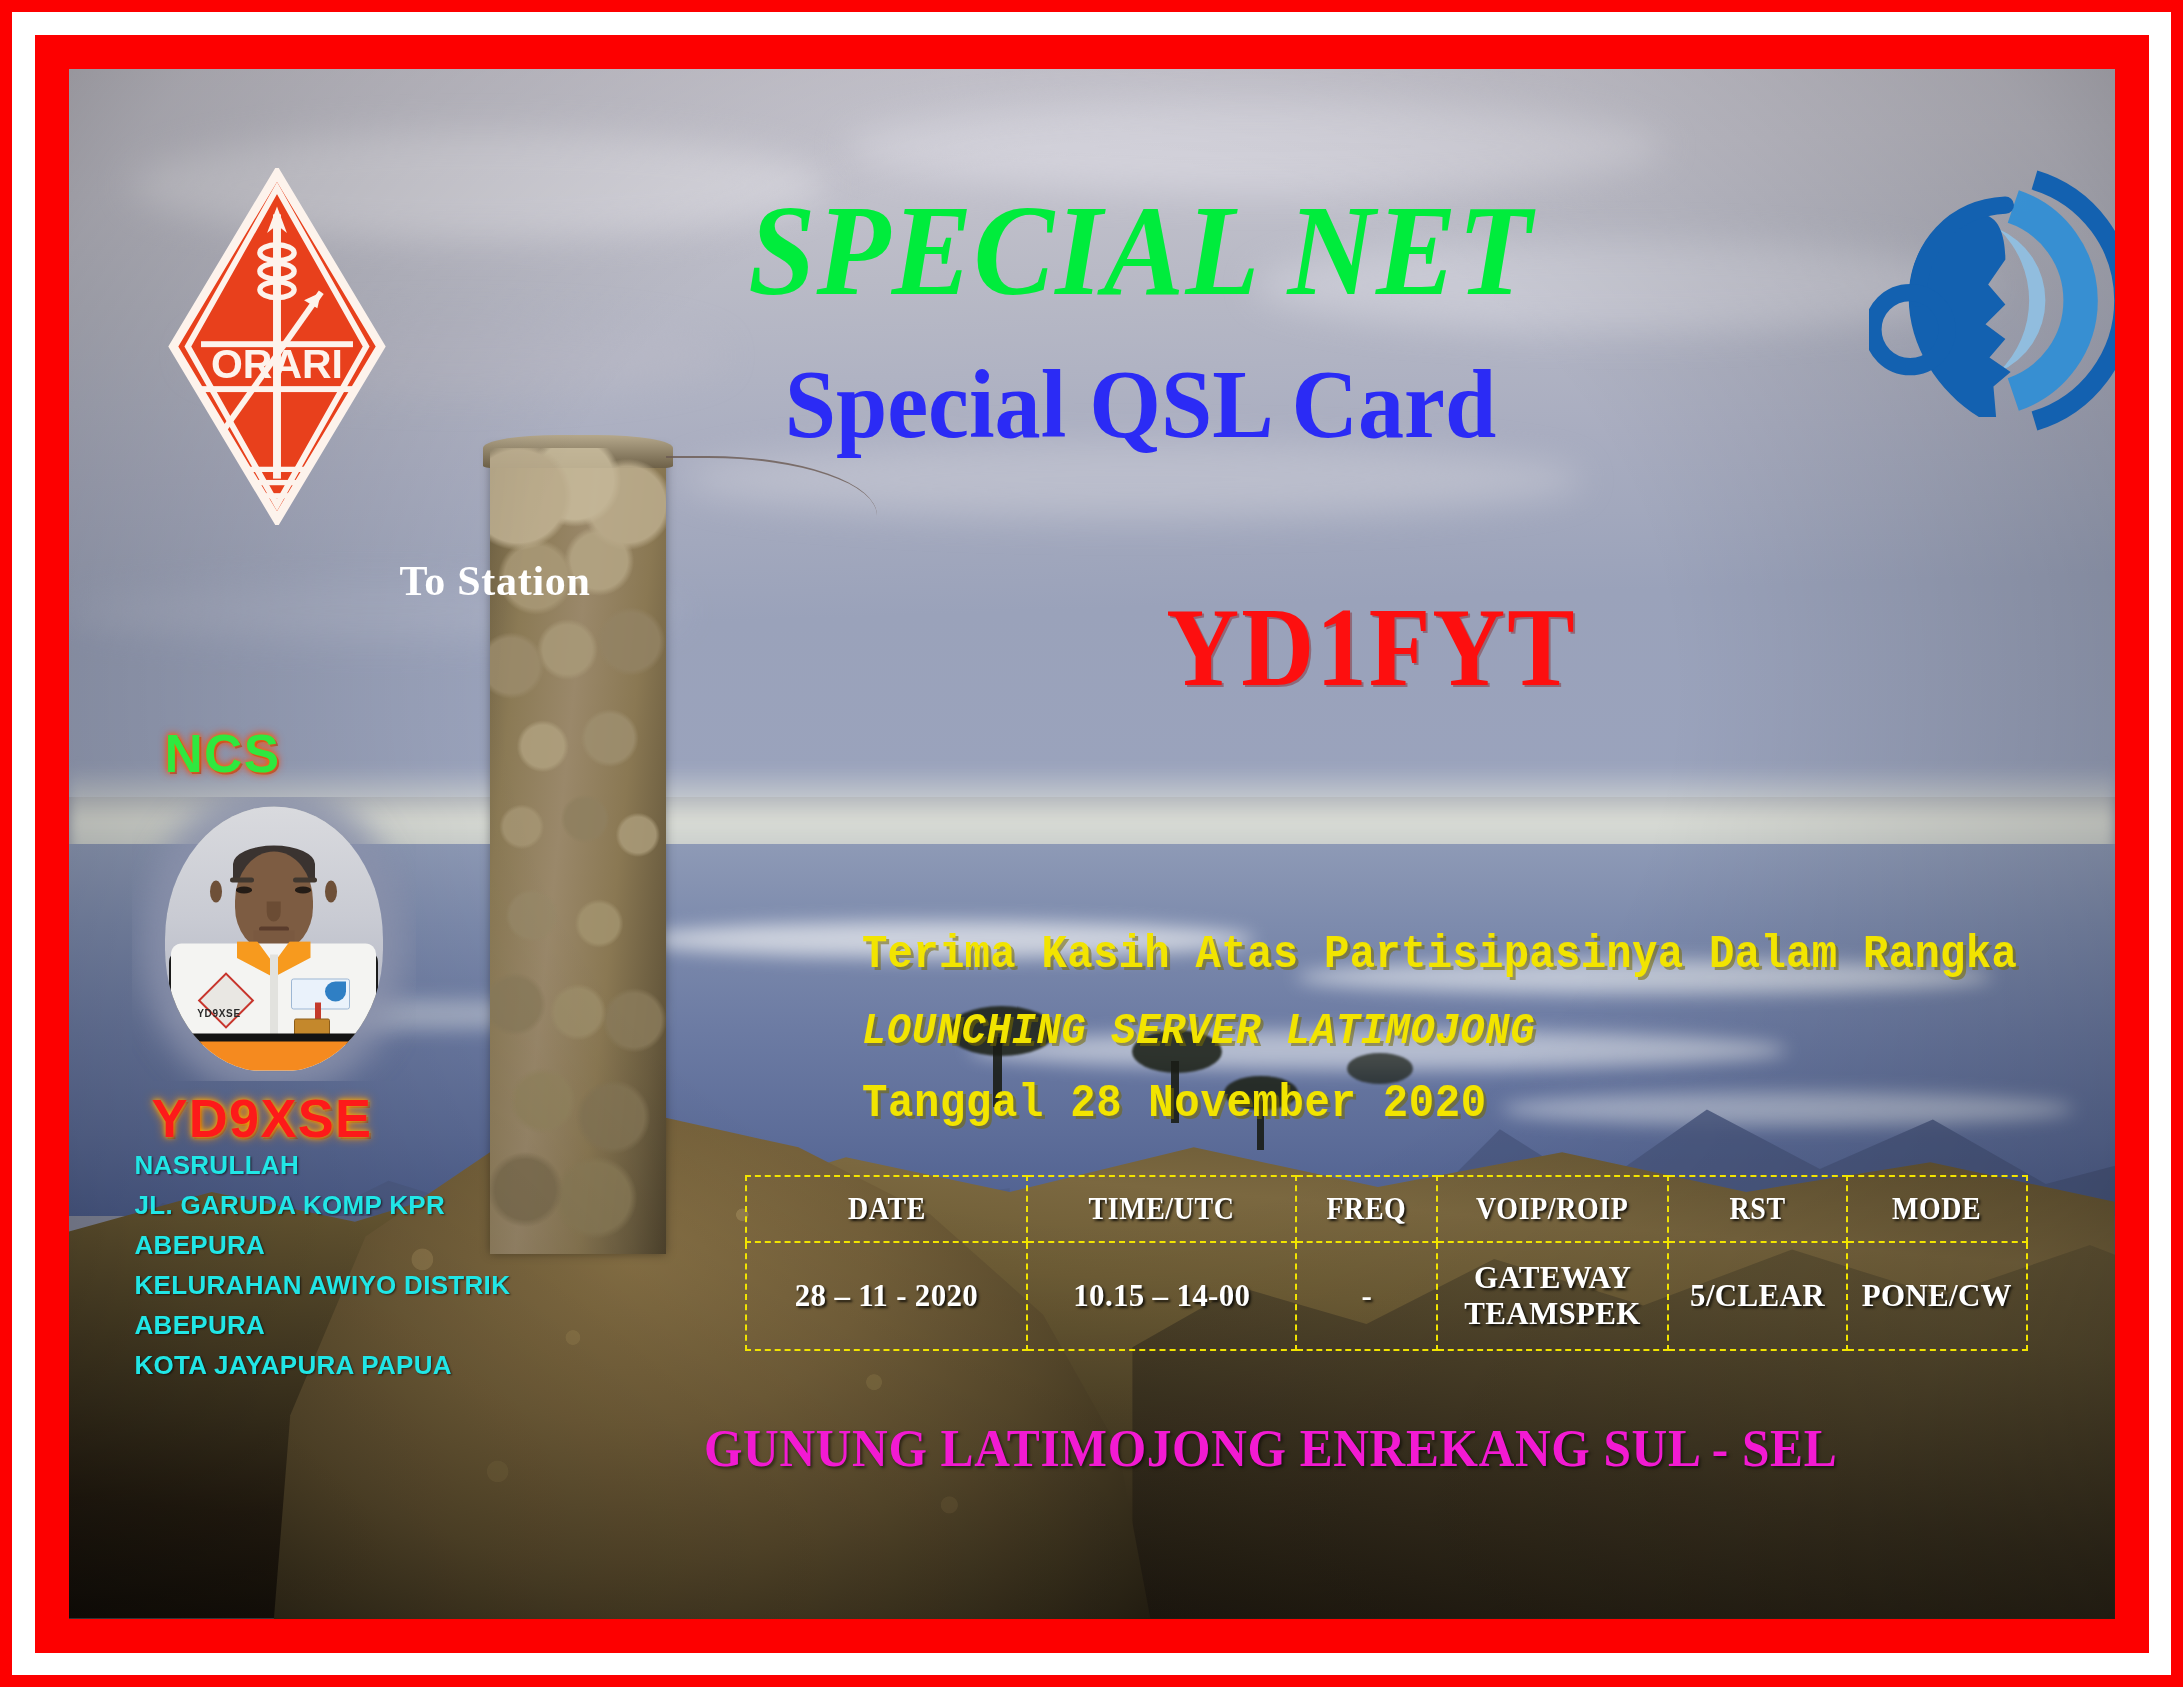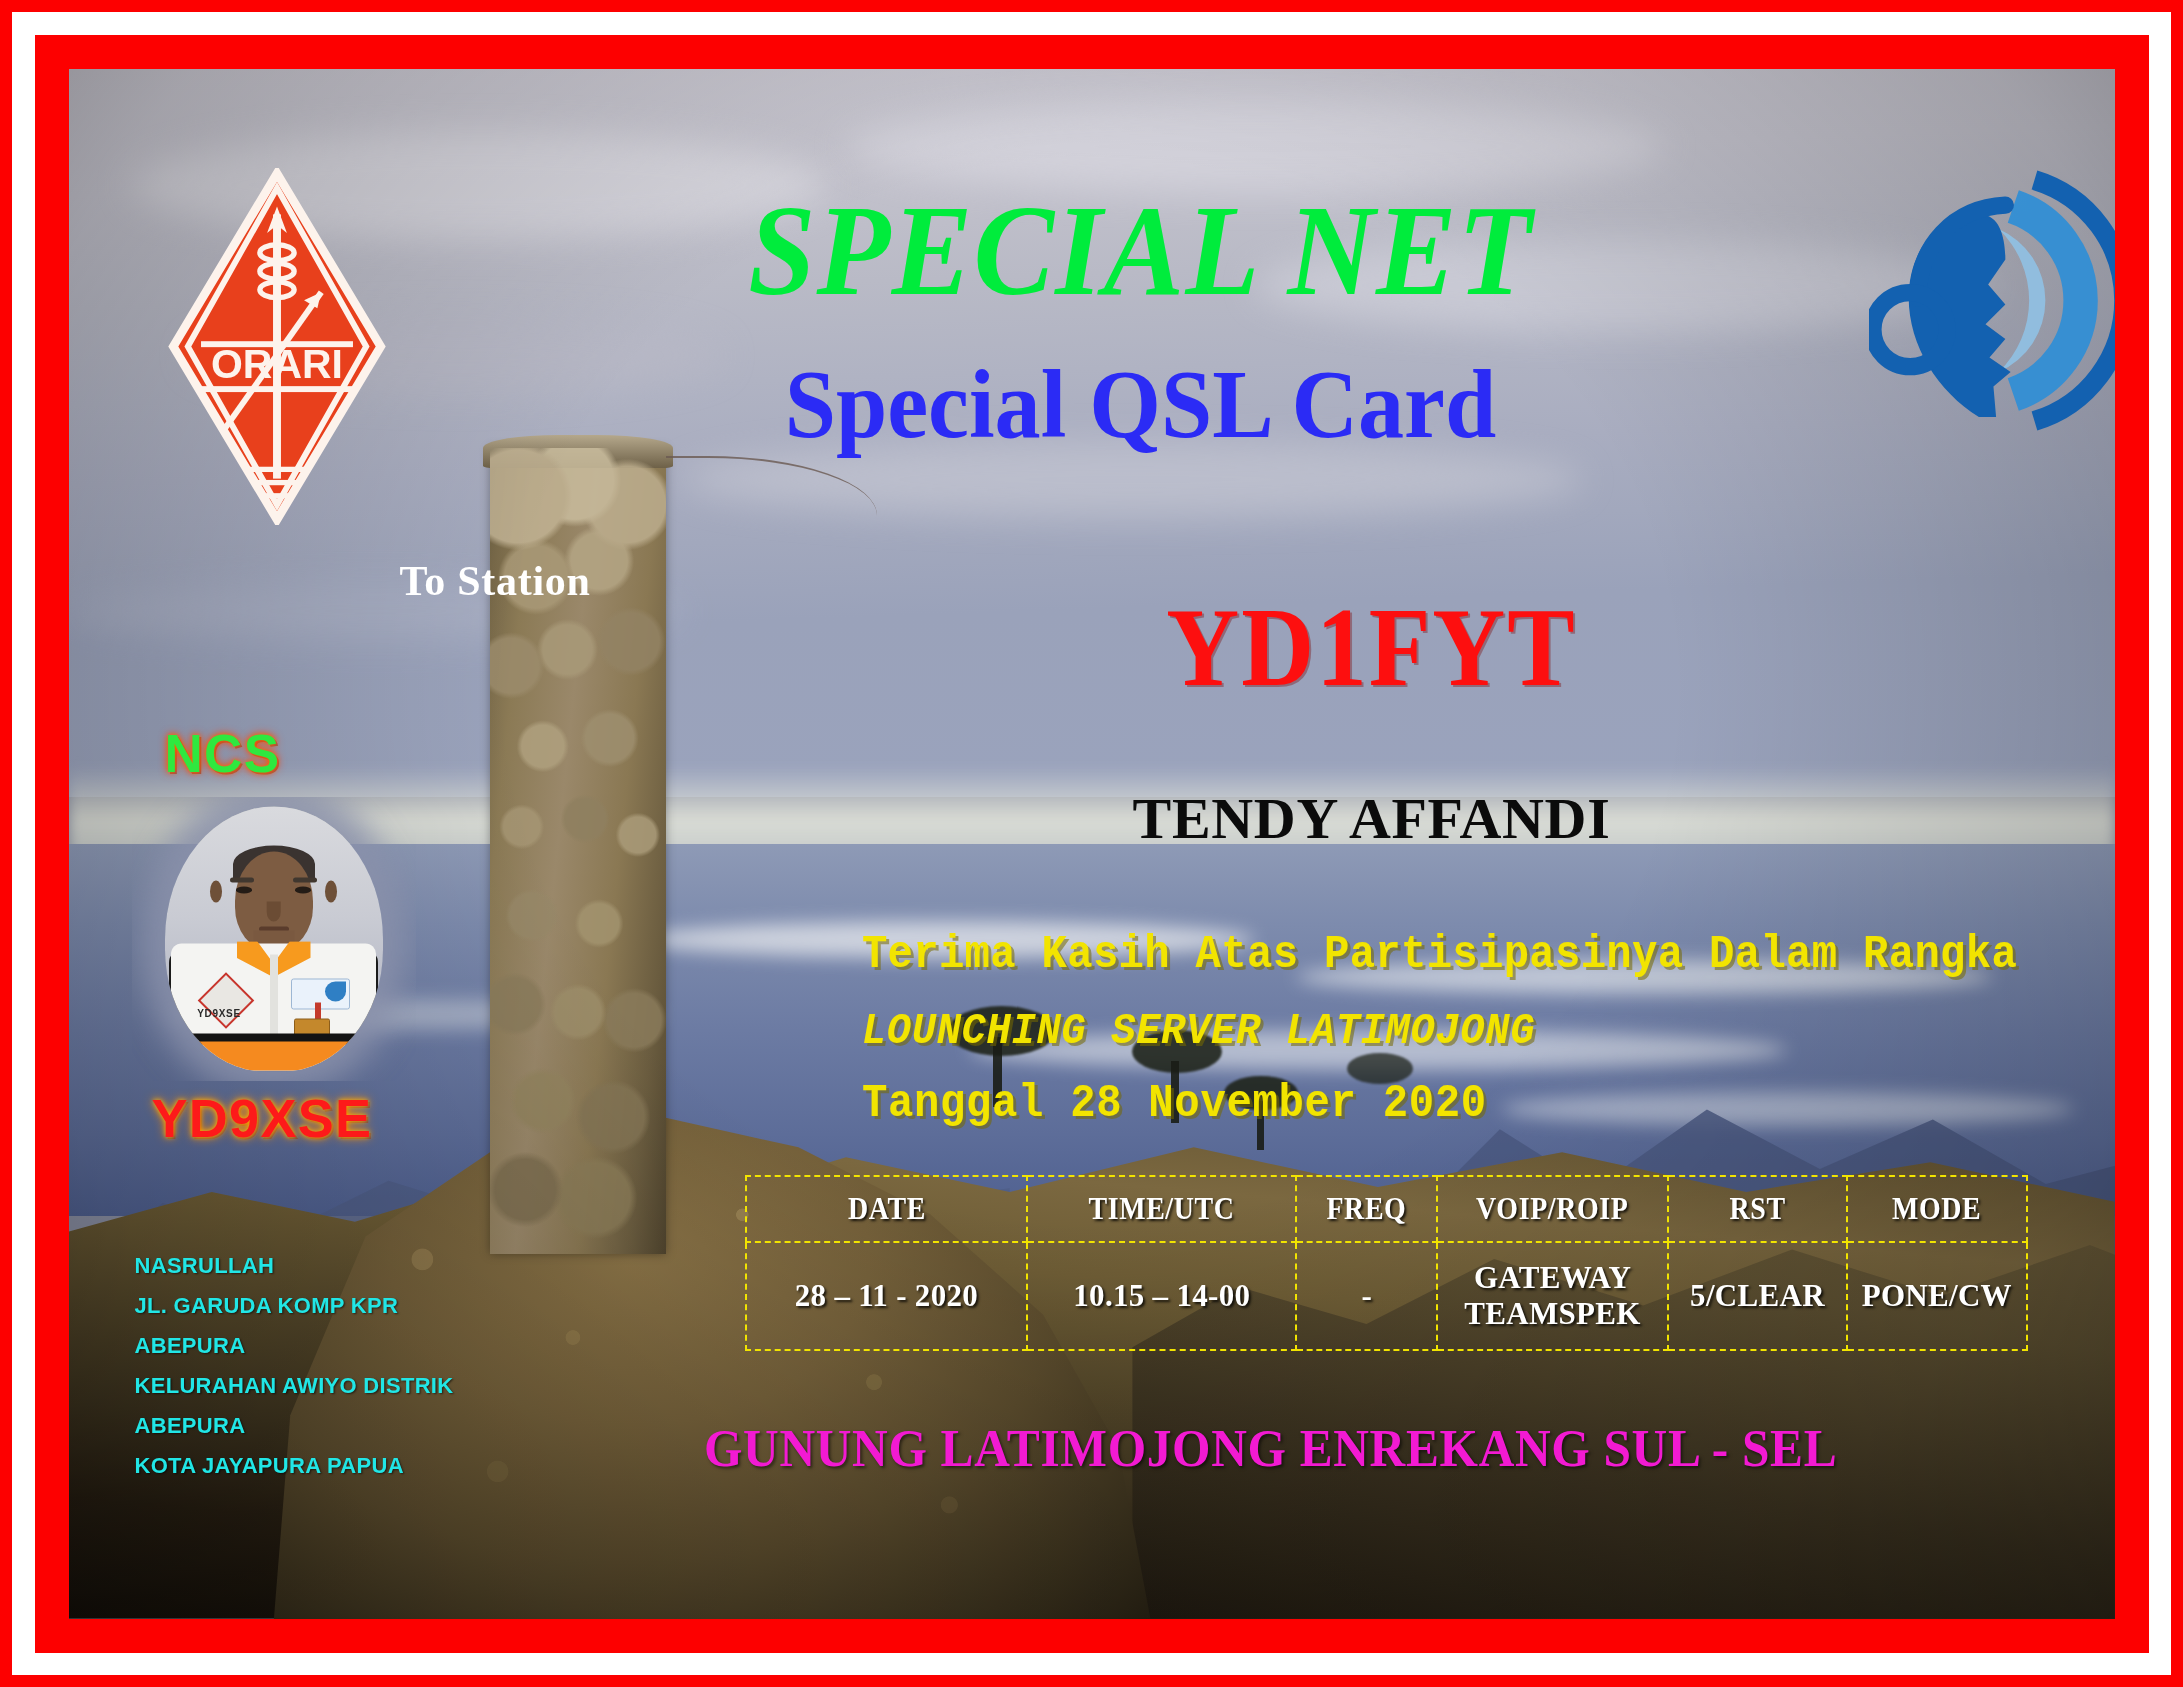--- a/index.html
+++ b/index.html
@@ -199,23 +199,23 @@
     background:#c4882c;border:1.3px solid #8c5d1a;border-radius:2px;}
   .op-lanyard{position:absolute;right:28%;top:74%;width:6.6px;height:20px;background:#c43b2c;}
   .op-belt{position:absolute;left:3%;top:86%;width:94%;height:10.6px;background:#131313;}
   .op-waist{position:absolute;left:3%;top:89%;width:94%;height:11%;background:#f58a1f;}
 
   .ncs-call{position:absolute;left:83px;top:1018px;font-size:54px;font-weight:bold;
     color:#fd1a1a;font-family:"Liberation Sans",sans-serif;letter-spacing:1.3px;
     text-shadow:0 0 5.3px #ffb300,0 0 10.6px #ff8a00,2px 2px 0 rgba(120,20,0,.4);}
 
   
-  .addr{position:absolute;left:66px;top:1177px;
+  .addr{position:absolute;left:66px;top:1076px;
     font-family:"Liberation Sans",sans-serif;font-weight:bold;color:#21e6e6;
-    font-size:22px;line-height:40px;letter-spacing:0.3px;
+    font-size:26px;line-height:40px;letter-spacing:0.3px;
     text-shadow:1.3px 1.3px 2px rgba(0,0,0,.55);}
 
   
   .qtable{position:absolute;left:676px;top:1106px;width:1283px;height:171px;
     border-collapse:collapse;}
   .qtable td,.qtable th{border:2px dashed #f2e400;padding:0;text-align:center;
     color:#ffffff;font-family:"Liberation Serif",serif;font-weight:bold;
     text-shadow:2px 2px 2.6px rgba(0,0,0,.8);vertical-align:middle;}
   .qtable th{height:64px;font-size:31px;letter-spacing:0.7px;transform:scaleX(.9);}
   .qtable td{height:106px;font-size:31px;letter-spacing:0.3px;}
@@ -328,21 +328,20 @@
               <path d="M74 196 C74 118 128 60 206 56" fill="none" stroke="#1361b0" stroke-width="26" stroke-linecap="round"></path>
 
               <circle cx="62" cy="244" r="56" fill="none" stroke="#1361b0" stroke-width="26"></circle>
             </svg>
           </div>
 
           <div class="t-special-net">SPECIAL NET</div>
           <div class="t-qsl">Special QSL Card</div>
           <div class="t-tostation">To Station</div>
           <div class="t-callsign">YD1FYT</div>
-          <div class="t-name">TENDY AFFANDI</div>
 
           <div class="yellow-blk">
             <div class="y1">Terima Kasih Atas Partisipasinya Dalam Rangka</div>
             <div class="y2">LOUNCHING SERVER LATIMOJONG</div>
             <div class="y3">Tanggal  28  November  2020</div>
           </div>
 
           <div class="ncs-label">NCS</div>
 
           <div class="op-photo">

